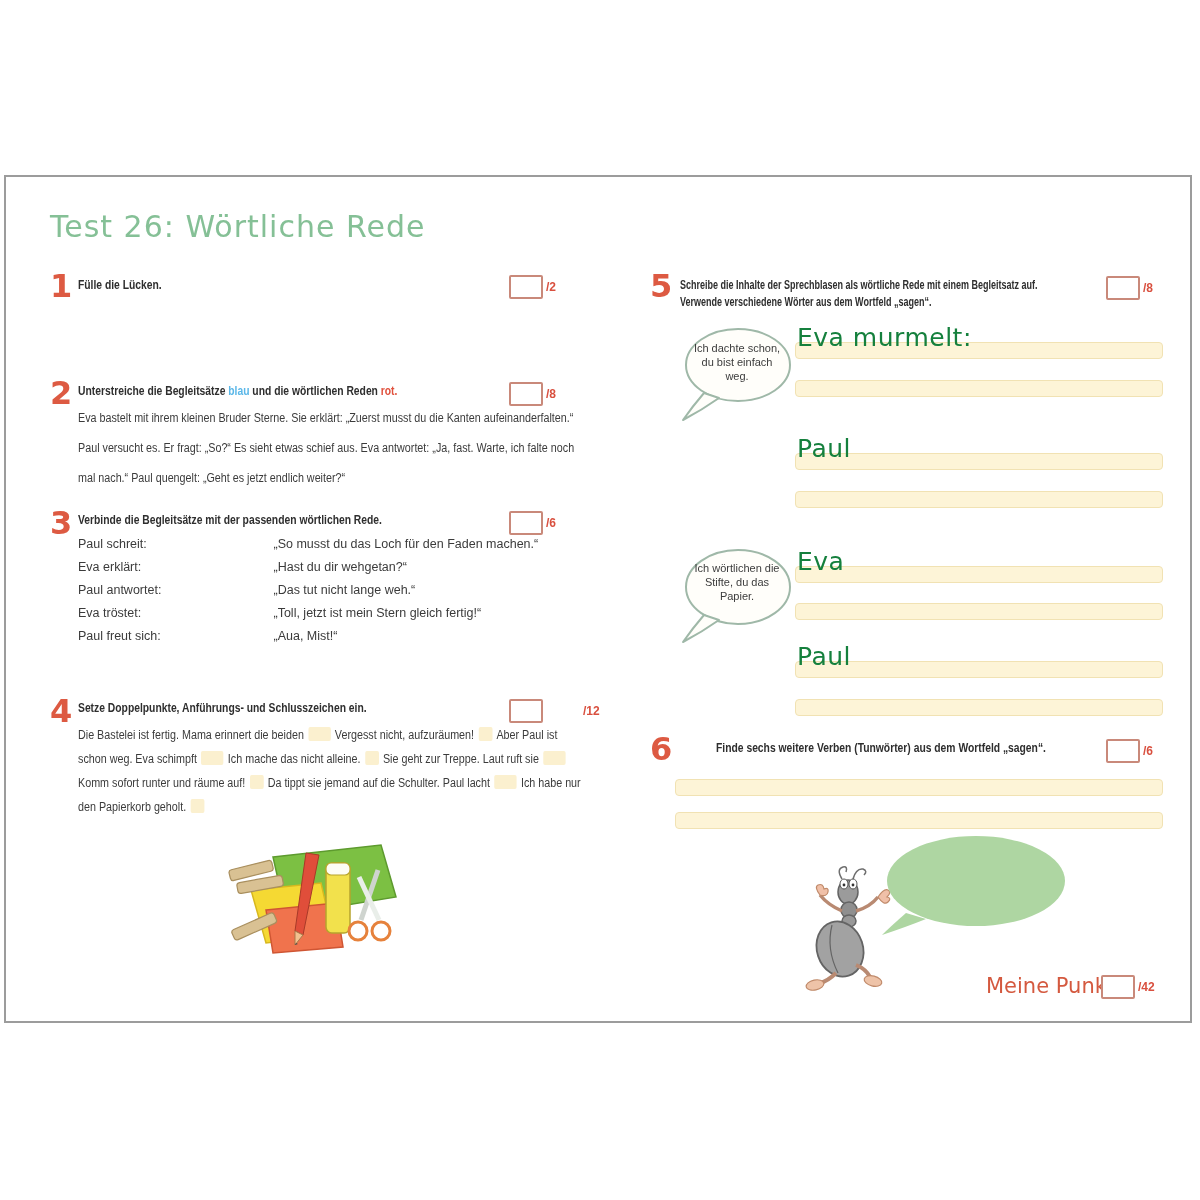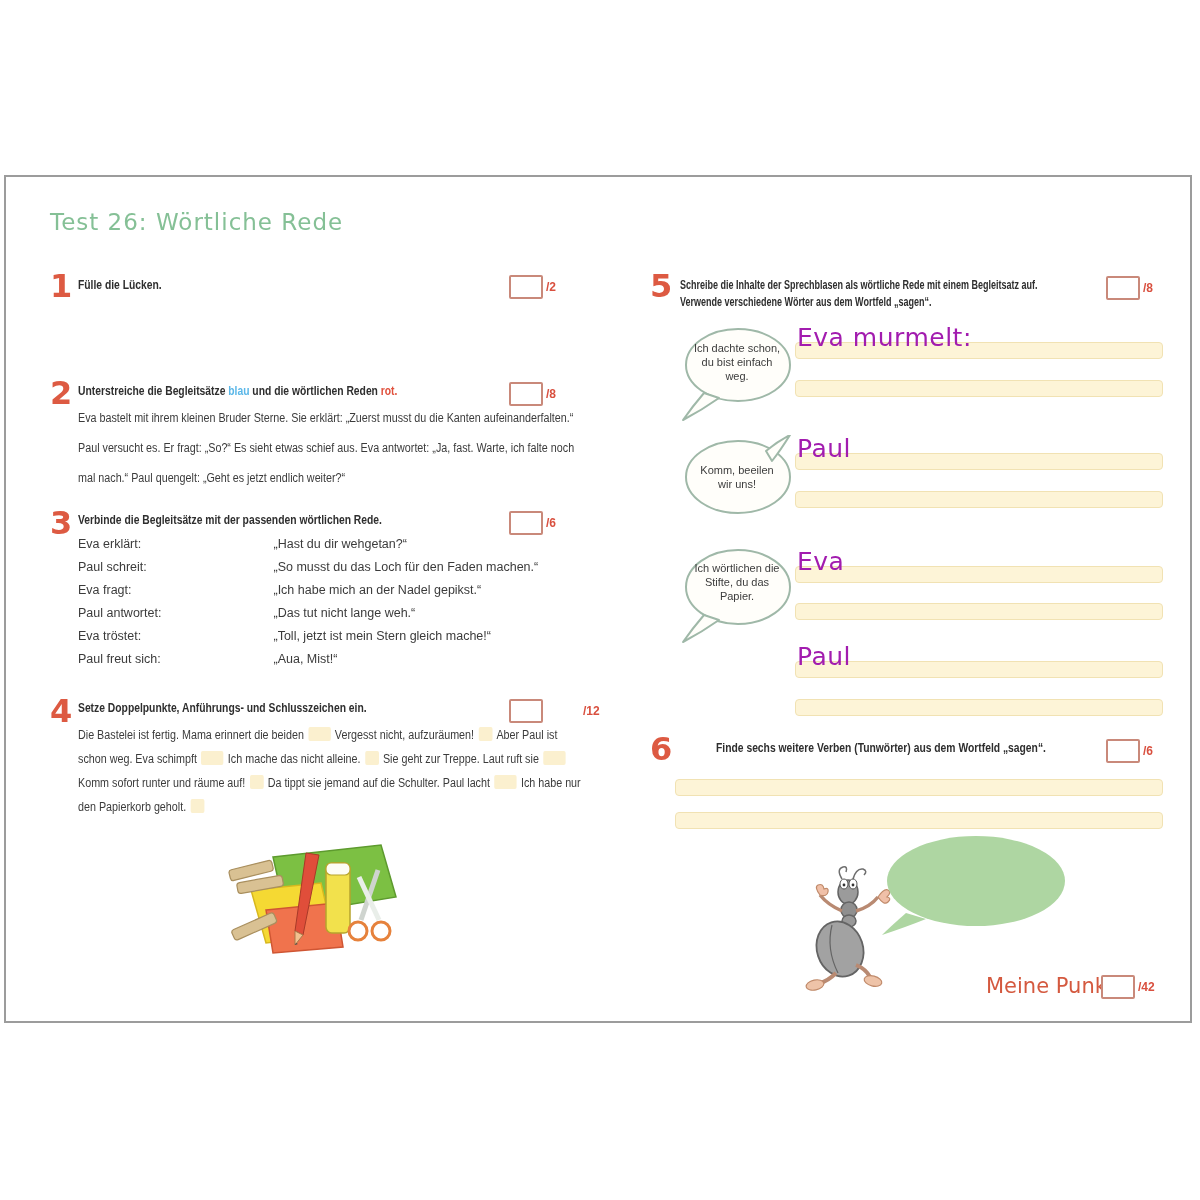--- a/index.html
+++ b/index.html
@@ -1,20 +1,20 @@
 <!DOCTYPE html>
 <html><head>
 <meta charset="utf-8">
 <style>
   html,body{margin:0;padding:0;background:#fff;width:1200px;height:1200px;
     font-family:"Liberation Sans",sans-serif;}
   .page{position:absolute;left:4px;top:175px;width:1188px;height:848px;
     background:#fff;border:2px solid #9c9c9c;box-sizing:border-box;}
   .abs{position:absolute;}
-  .title{font-size:23px;color:#85c096;letter-spacing:1px;white-space:nowrap;
+  .title{font-size:30px;color:#85c096;letter-spacing:1px;white-space:nowrap;
     font-family:"DejaVu Sans",sans-serif;}
   .exnum{font-size:32px;font-weight:bold;color:#dd5a42;
     font-family:"DejaVu Sans",sans-serif;line-height:1;}
   .exhead{font-size:12px;font-weight:bold;color:#2e2e2e;white-space:nowrap;}
   .sq{display:inline-block;transform:scaleX(0.86);transform-origin:0 0;}
   .sq2{display:inline-block;transform:scaleX(0.75);transform-origin:0 0;white-space:nowrap;}
   .bodytext{font-size:12.5px;color:#3b3b3b;width:590px;line-height:30px;}
   .lh33{line-height:33px;}
   .lh24{line-height:24px;}
   .score{display:flex;align-items:center;gap:3px;}
@@ -22,21 +22,21 @@
   .scoreval{font-size:12px;font-weight:bold;color:#d9503f;}
   .blau{color:#5ab7e8;}
   .rot{color:#e04f3b;}
   .blank{display:inline-block;height:4px;border-bottom:2px solid #eddfb0;margin:0 6px;}
   .gap{display:inline-block;width:16px;height:14px;background:#fbf0cf;border-radius:2px;
     vertical-align:-2px;margin:0 5px;}
   .gap.w{width:26px;}
   .m3row{height:23px;font-size:12.5px;color:#3b3b3b;white-space:nowrap;}
   .m3row .lcol{display:inline-block;width:192px;}
   .ybar{position:absolute;height:15px;background:#fdf4d7;border:1px solid #f1e2b3;border-radius:4px;}
-  .hand{position:absolute;font-family:"DejaVu Sans",sans-serif;font-size:25px;color:#a21caf;
+  .hand{position:absolute;font-family:"DejaVu Sans",sans-serif;font-size:25px;color:#15803d;
     letter-spacing:0.5px;white-space:nowrap;}
   .bubble{position:absolute;width:110px;height:96px;}
   .bubbletext{position:absolute;left:10px;top:14px;width:90px;text-align:center;
     font-size:11px;line-height:14px;color:#3c3c3c;}
   .mascot-bubbletext{position:absolute;left:14px;top:14px;width:158px;text-align:center;
     font-size:12px;line-height:16px;color:#33402f;font-family:"DejaVu Sans",sans-serif;}
   .points-label{font-family:"DejaVu Sans",sans-serif;font-size:21px;color:#d4593f;white-space:nowrap;}
 </style>
 </head>
 <body>
@@ -71,34 +71,31 @@
   <div class="abs exnum" style="left:44px;top:330px;">3</div>
   <div class="abs exhead" style="left:72px;top:336px;">
     <span class="sq">Verbinde die Begleitsätze mit der passenden wörtlichen Rede.</span>
   </div>
   <div class="abs score" style="left:503px;top:334px;">
     <span class="scorebox"></span>
     <span class="scoreval">/6</span>
   </div>
   <div class="abs" style="left:72px;top:360px;">
     <div class="m3row">
+      <span class="lcol">Paul schreit:</span>
+      <span>„So musst du das Loch für den Faden machen.“</span></div>
+    <div class="m3row">
       <span class="lcol">Eva erklärt:</span>
       <span>„Hast du dir wehgetan?“</span></div>
     <div class="m3row">
-      <span class="lcol">Paul schreit:</span>
-      <span>„So musst du das Loch für den Faden machen.“</span></div>
-    <div class="m3row">
-      <span class="lcol">Eva fragt:</span>
-      <span>„Ich habe mich an der Nadel gepikst.“</span></div>
-    <div class="m3row">
       <span class="lcol">Paul antwortet:</span>
       <span>„Das tut nicht lange weh.“</span></div>
     <div class="m3row">
       <span class="lcol">Eva tröstet:</span>
-      <span>„Toll, jetzt ist mein Stern gleich mache!“</span></div>
+      <span>„Toll, jetzt ist mein Stern gleich fertig!“</span></div>
     <div class="m3row">
       <span class="lcol">Paul freut sich:</span>
       <span>„Aua, Mist!“</span></div>
   </div>
 
   <div class="abs exnum" style="left:44px;top:518px;">4</div>
   <div class="abs exhead" style="left:72px;top:524px;">
     <span class="sq">Setze Doppelpunkte, Anführungs- und Schlusszeichen ein.</span>
   </div>
   <div class="abs score" style="left:503px;top:522px;gap:40px;">
@@ -151,27 +148,20 @@
     <svg width="110" height="96" viewBox="0 0 110 96">
       <ellipse cx="56" cy="38" rx="52" ry="36" fill="#fffefa" stroke="#9fb8a8" stroke-width="2"></ellipse>
       <path d="M22 66 Q10 80 1 93 Q20 83 37 71 Z" fill="#fffefa" stroke="#9fb8a8" stroke-width="2" stroke-linejoin="round"></path>
     </svg>
     <div class="bubbletext">Ich dachte schon, du bist einfach weg.</div>
   </div>
   <div class="ybar" style="left:789px;top:165px;width:366px;"></div>
   <div class="hand" style="left:791px;top:146px;">Eva murmelt:</div>
   <div class="ybar" style="left:789px;top:203px;width:366px;"></div>
 
-  <div class="bubble" style="left:676px;top:258px;">
-    <svg width="110" height="96" viewBox="0 0 110 96">
-      <ellipse cx="56" cy="42" rx="52" ry="36" fill="#fffefa" stroke="#9fb8a8" stroke-width="2"></ellipse>
-      <path d="M84 16 Q96 6 108 0 Q98 16 90 26 Z" fill="#fffefa" stroke="#9fb8a8" stroke-width="2" stroke-linejoin="round"></path>
-    </svg>
-    <div class="bubbletext" style="top:28px;">Komm, beeilen wir uns!</div>
-  </div>
   <div class="ybar" style="left:789px;top:276px;width:366px;"></div>
   <div class="hand" style="left:791px;top:257px;">Paul</div>
   <div class="ybar" style="left:789px;top:314px;width:366px;"></div>
 
   <div class="bubble" style="left:676px;top:370px;">
     <svg width="110" height="96" viewBox="0 0 110 96">
       <ellipse cx="56" cy="40" rx="52" ry="37" fill="#fffefa" stroke="#9fb8a8" stroke-width="2"></ellipse>
       <path d="M22 68 Q10 82 1 95 Q20 85 37 73 Z" fill="#fffefa" stroke="#9fb8a8" stroke-width="2" stroke-linejoin="round"></path>
     </svg>
     <div class="bubbletext">Ich wörtlichen die Stifte, du das Papier.</div>

